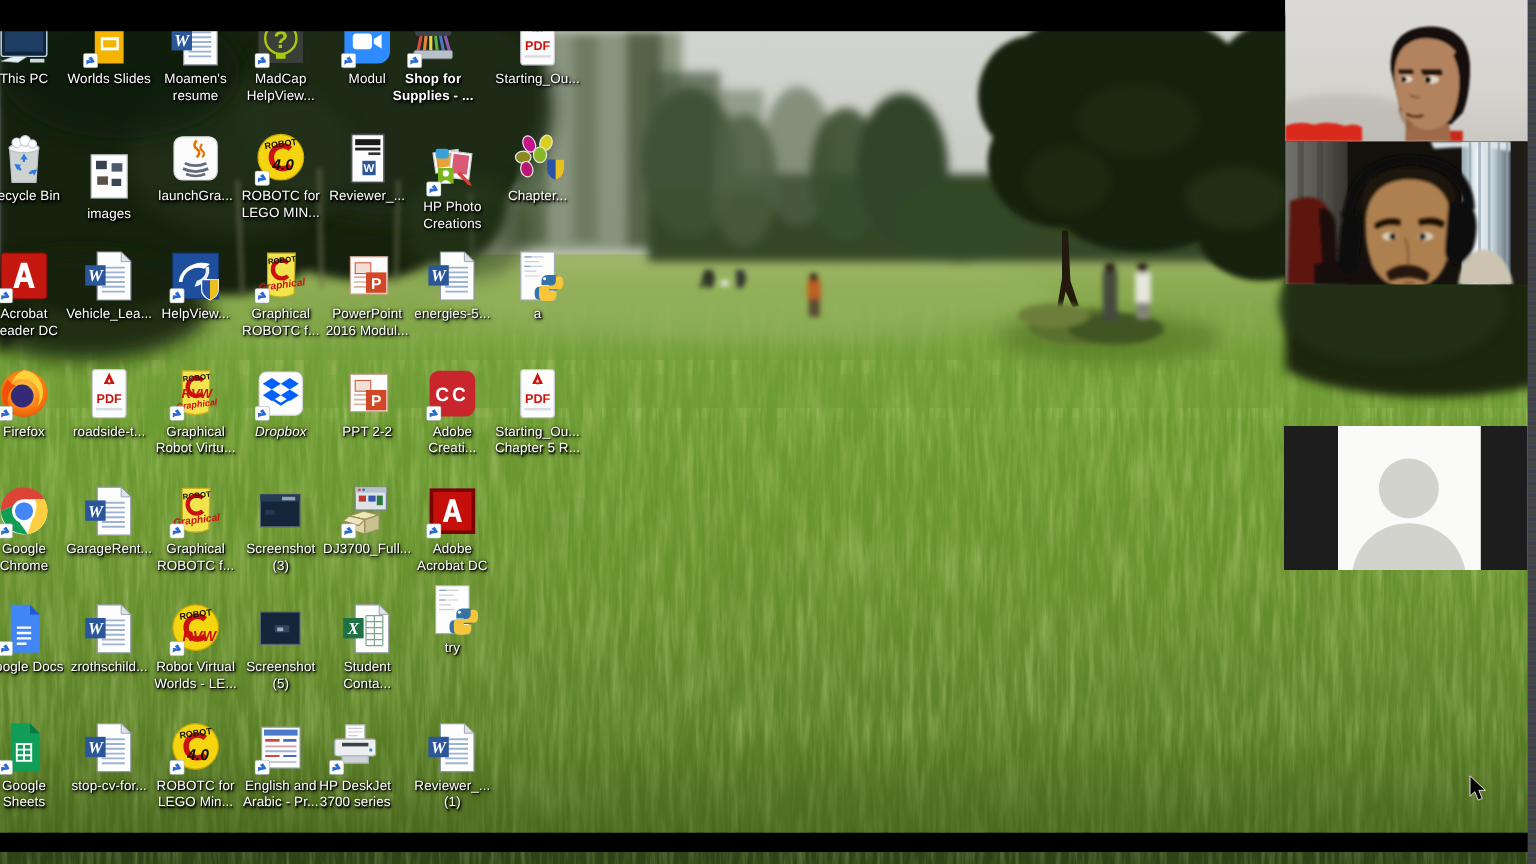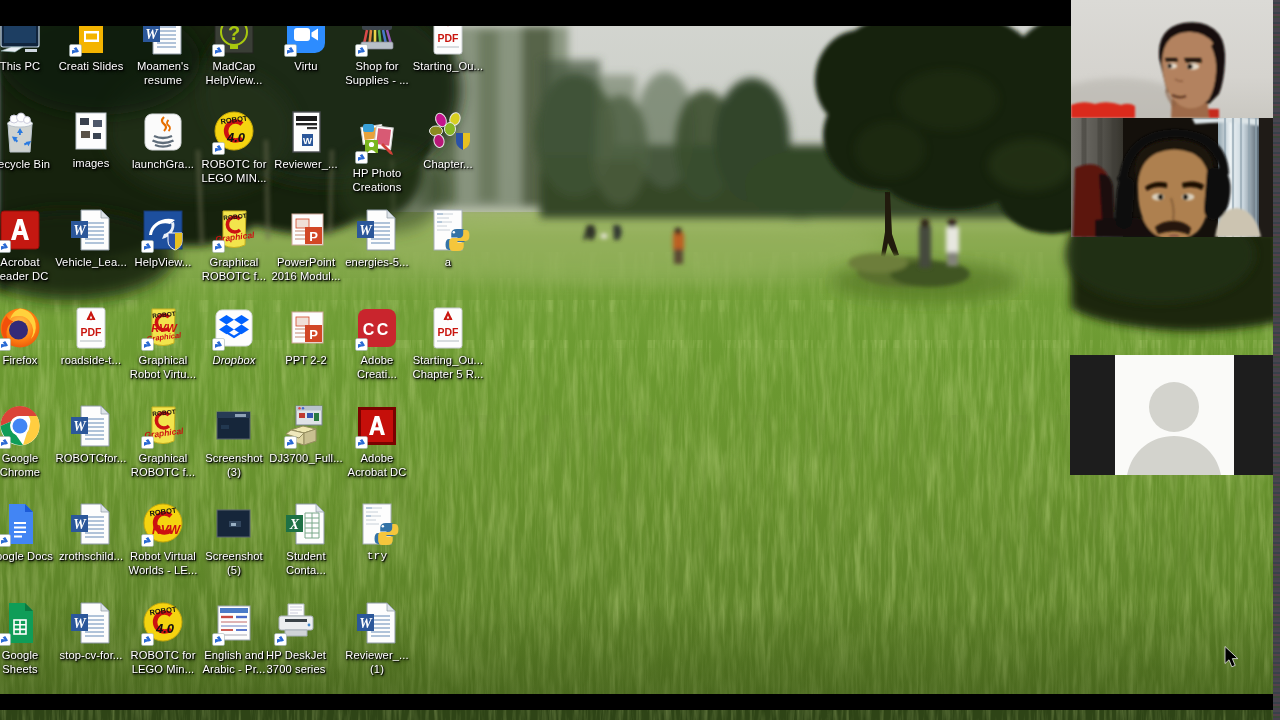--- a/index.html
+++ b/index.html
@@ -170,21 +170,21 @@
         <svg class="main" viewBox="0 0 46 46">
           <path d="M11 4 h17 l7 7 v31 H11 z" fill="#f4b400"></path>
           <path d="M28 4 l7 7 h-7 z" fill="#c28b00"></path>
           <rect x="16" y="20" width="15" height="11" fill="#fff"></rect>
           <rect x="18" y="22.5" width="11" height="6" fill="#f4b400"></rect>
         </svg>
         <svg class="arw" viewBox="0 0 13 13">
           <rect x="0.5" y="0.5" width="12" height="12" rx="1.5" fill="#fff" stroke="#9aa" stroke-width="0.5"></rect>
           <path d="M3 10 L3 6.2 Q5.2 5.8 6.6 6.6 L4.6 4.6 L7.2 3 L10 7.4 Q8.4 8.6 7 8.4 Q5 8.2 3 10 Z" fill="#2a6ad4"></path>
         </svg>
-        <div class="cap">Creati Slides</div>
+        <div class="cap">Worlds Slides</div>
       </div>
 <div class="ic" style="left:118px;top:11px;">
         <svg class="main" viewBox="0 0 46 46">
           <path d="M13 3 h20 l8 8 v32 H13 z" fill="#fdfdfd" stroke="#8d99a5" stroke-width="1"></path>
           <path d="M33 3 l8 8 h-8 z" fill="#dde3e8" stroke="#8d99a5" stroke-width=".7"></path>
           <g stroke="#9db4d0" stroke-width="1.6">
             <path d="M17 16 h19"></path>
             <path d="M17 20 h19"></path>
             <path d="M17 24 h19"></path>
             <path d="M17 28 h19"></path>
@@ -212,23 +212,23 @@
 <div class="ic" style="left:261px;top:11px;">
         <svg class="main" viewBox="0 0 46 46">
           <rect x="4" y="4" width="38" height="38" rx="10" fill="#2d8cff"></rect>
           <rect x="11" y="17" width="16" height="13" rx="3" fill="#fff"></rect>
           <path d="M28.5 21.5 L35 17.5 V29.5 L28.5 25.5 Z" fill="#fff"></path>
         </svg>
         <svg class="arw" viewBox="0 0 13 13">
           <rect x="0.5" y="0.5" width="12" height="12" rx="1.5" fill="#fff" stroke="#9aa" stroke-width="0.5"></rect>
           <path d="M3 10 L3 6.2 Q5.2 5.8 6.6 6.6 L4.6 4.6 L7.2 3 L10 7.4 Q8.4 8.6 7 8.4 Q5 8.2 3 10 Z" fill="#2a6ad4"></path>
         </svg>
-        <div class="cap">Virtu</div>
-      </div>
-<div class="ic" style="left:332px;top:11px;">
+        <div class="cap">Modul</div>
+      </div>
+<div class="ic" style="left:316px;top:11px;font-weight:bold;">
         <svg class="main" viewBox="0 0 46 46">
           <rect x="8" y="5" width="30" height="14" rx="2" fill="#3c444c"></rect>
           <g stroke-width="2.6">
             <path d="M13 19 L10 33" stroke="#d84a4a"></path>
             <path d="M17 19 L15.5 33" stroke="#e08840"></path>
             <path d="M21 19 L21 33" stroke="#e8d44a"></path>
             <path d="M25 19 L26.5 33" stroke="#58b050"></path>
             <path d="M29 19 L32 33" stroke="#4878c8"></path>
             <path d="M33 19 L37 33" stroke="#9858b8"></path>
           </g>
@@ -260,21 +260,21 @@
             <circle cx="30" cy="11" r="3.4"></circle>
           </g>
           <g fill="#2a7ae0">
             <path d="M20 24 l3-5 3 5 -2.2 0 0 2 -1.8 0 0-2 z"></path>
             <path d="M17.5 33 l-2.6-5.4 5.8 .6 -1.4 1.7 1.8 2.1 -1.6 1.4 -1.6-2 z"></path>
             <path d="M28.5 33 l5.6-1 -2.6 5.2 -1.2-1.9 -2.6 1.2 -.8-1.9 2.4-1 z"></path>
           </g>
         </svg>
         <div class="cap">Recycle Bin</div>
       </div>
-<div class="ic" style="left:46px;top:108px;">
+<div class="ic" style="left:46px;top:124px;">
         <svg class="main" viewBox="0 0 46 46">
           <rect x="8" y="5" width="30" height="36" fill="#fdfdfd" stroke="#b9c2ca" stroke-width="1"></rect>
           <g>
             <rect x="12" y="10" width="9" height="7" fill="#39414e"></rect>
             <rect x="25" y="12" width="9" height="7" fill="#4e586a"></rect>
             <rect x="13" y="23" width="9" height="7" fill="#5a5248"></rect>
             <rect x="25" y="25" width="8" height="6" fill="#3a4452"></rect>
           </g>
         </svg>
         <div class="cap">images</div>
@@ -568,21 +568,21 @@
             <path d="M17 16 h19"></path>
             <path d="M17 20 h19"></path>
             <path d="M17 24 h19"></path>
             <path d="M17 28 h19"></path>
             <path d="M17 32 h19"></path>
             <path d="M17 36 h19"></path>
           </g>
           <rect x="3" y="14" width="17" height="17" fill="#2b579a"></rect>
           <text x="11.5" y="27.5" font-size="14" font-weight="bold" font-style="italic" fill="#fff" text-anchor="middle" font-family="Liberation Serif">W</text>
         </svg>
-        <div class="cap">ROBOTCfor...</div>
+        <div class="cap">GarageRent...</div>
       </div>
 <div class="ic" style="left:118px;top:403px;">
         <svg class="main" viewBox="0 0 46 46">
           <path d="M12 4 h23 l-1 34 q-11 5 -22 0 z" fill="#f2e44c" stroke="#c8b020" stroke-width="1"></path>
           <path d="M29 12 A7.5 7.5 0 1 0 29 23" stroke="#cc1111" stroke-width="3.6" fill="none"></path>
           <text x="24" y="12" font-size="6.5" font-weight="bold" fill="#111" text-anchor="middle" transform="rotate(-6 24 10)">ROBOT</text>
           <text x="24" y="33" font-size="8.5" font-weight="bold" font-style="italic" fill="#cc1111" text-anchor="middle" transform="rotate(-7 24 31)">Graphical</text>
         </svg>
         <svg class="arw" viewBox="0 0 13 13">
           <rect x="0.5" y="0.5" width="12" height="12" rx="1.5" fill="#fff" stroke="#9aa" stroke-width="0.5"></rect>
@@ -691,21 +691,21 @@
           <path d="M33 3 l8 8 h-8 z" fill="#dde3e8" stroke="#8d99a5" stroke-width=".7"></path>
           <g stroke="#7aa88a" stroke-width="1">
             <path d="M22 12 h14 M22 17 h14 M22 22 h14 M22 27 h14 M22 32 h14 M22 37 h14"></path>
             <path d="M22 12 v25 M29 12 v25 M36 12 v25"></path>
           </g>
           <rect x="3" y="14" width="17" height="17" fill="#1e7145"></rect>
           <text x="11.5" y="27.5" font-size="14" font-weight="bold" font-style="italic" fill="#fff" text-anchor="middle" font-family="Liberation Serif">X</text>
         </svg>
         <div class="cap">Student<br>Conta...</div>
       </div>
-<div class="ic" style="left:332px;top:501px;font-family:Liberation Mono, monospace;">
+<div class="ic" style="left:332px;top:485px;">
         <svg class="main" viewBox="0 0 46 46">
           <rect x="9" y="3" width="28" height="40" fill="#fdfdfd" stroke="#a8b0b8" stroke-width="1"></rect>
           <g stroke="#c8d0d8" stroke-width="1">
             <path d="M12 7 h16 M12 11 h12 M12 15 h15 M12 19 h10 M12 23 h13"></path>
           </g>
           <path d="M12 7 h6 M12 15 h5" stroke="#88a8c8" stroke-width="1"></path>
           <g transform="translate(20,20) scale(0.52)">
             <path d="M23 4 q-11 0 -11 9 v7 h12 v3 H8 q-7 0 -7 11 0 10 7 10 h5 v-7 q0-8 8-8 h12 q7 0 7-7 v-9 q0-9 -8-9 z" fill="#3473a6"></path>
             <path d="M24 44 q11 0 11-9 v-7 H23 v-3 h16 q7 0 7-11 0-10 -7-10 h-5 v7 q0 8 -8 8 H14 q-7 0 -7 7 v9 q0 9 8 9 z" fill="#f5c63c" transform="translate(1,2)"></path>
             <circle cx="17" cy="10" r="2.4" fill="#fff"></circle>

